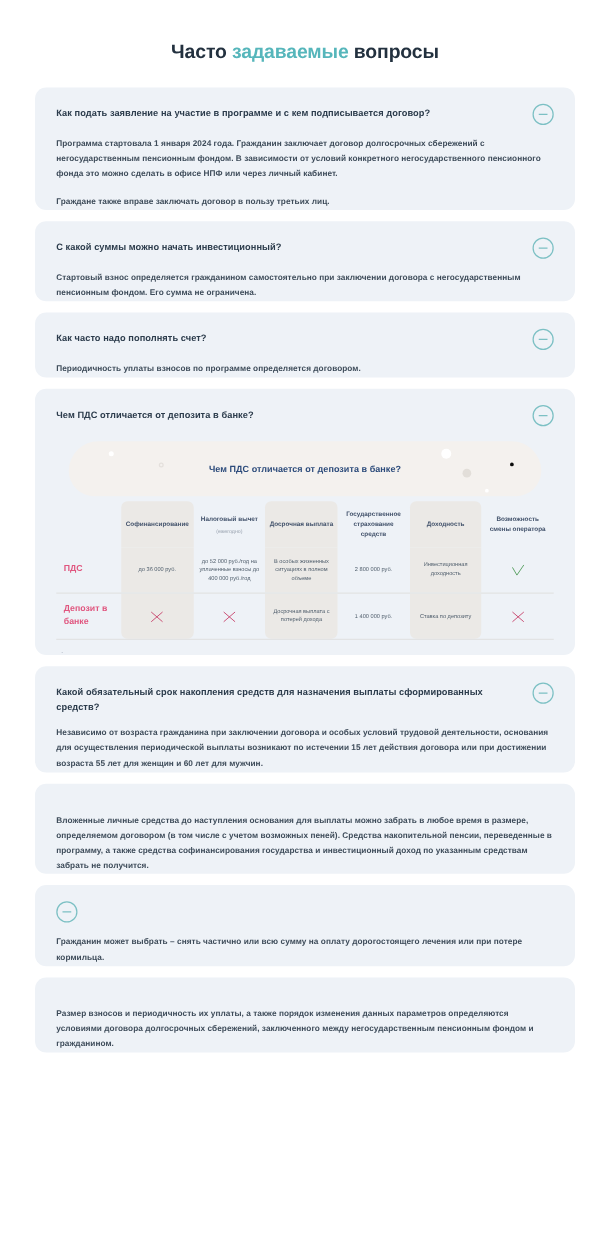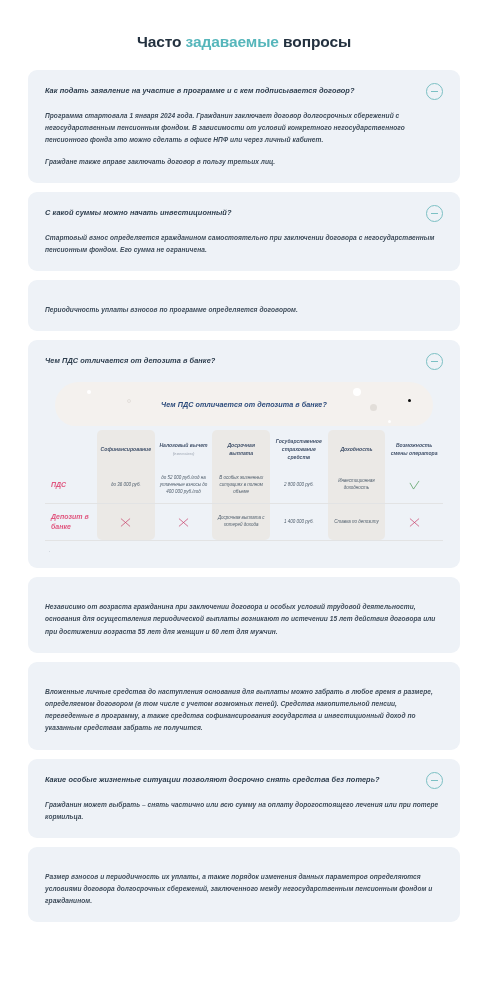--- a/index.html
+++ b/index.html
@@ -34,23 +34,22 @@
   .faq-list {
     display: flex;
     flex-direction: column;
     gap: 9px;
     padding: 0 28px;
   }
 
   .faq-item {
     background: #eef2f7;
     border-radius: 9px;
-    padding: 14px 17px 15px 17px;
+    padding: 14px 17px 0 17px;
     position: relative;
-    font-style: italic;
   }
 
   .faq-head {
     display: flex;
     align-items: flex-start;
     justify-content: space-between;
     gap: 12px;
   }
 
   .faq-question {
@@ -221,20 +220,26 @@
         <div class="toggle-btn">
             <span class="bar"></span>
           </div>
       </div>
       <div class="faq-body">
         <p class="faq-para">Стартовый взнос определяется гражданином самостоятельно при заключении договора с негосударственным пенсионным фондом. Его сумма не ограничена.</p>
       </div>
     </div>
 
     <div class="faq-item">
+      <div class="faq-head">
+        <div class="faq-question">Как часто надо пополнять счет?</div>
+        <div class="toggle-btn">
+            <span class="bar"></span>
+          </div>
+      </div>
       <div class="faq-body">
         <p class="faq-para">Периодичность уплаты взносов по программе определяется договором.</p>
       </div>
     </div>
 
     <div class="faq-item">
       <div class="faq-head">
         <div class="faq-question">Чем ПДС отличается от депозита в банке?</div>
         <div class="toggle-btn">
             <span class="bar"></span>
@@ -311,34 +316,39 @@
           </div>
 
           <div class="ct-divider"></div>
         </div>
 
         <div class="compare-footnote">.</div>
       </div>
     </div>
 
     <div class="faq-item">
+      <div class="faq-head">
+        <div class="faq-question">Какой обязательный срок накопления средств для назначения выплаты сформированных средств?</div>
+        <div class="toggle-btn">
+            <span class="bar"></span>
+          </div>
+      </div>
       <div class="faq-body">
         <p class="faq-para">Независимо от возраста гражданина при заключении договора и особых условий трудовой деятельности, основания для осуществления периодической выплаты возникают по истечении 15 лет действия договора или при достижении возраста 55 лет для женщин и 60 лет для мужчин.</p>
       </div>
     </div>
 
     <div class="faq-item">
       <div class="faq-body">
         <p class="faq-para">Вложенные личные средства до наступления основания для выплаты можно забрать в любое время в размере, определяемом договором (в том числе с учетом возможных пеней). Средства накопительной пенсии, переведенные в программу, а также средства софинансирования государства и инвестиционный доход по указанным средствам забрать не получится.</p>
       </div>
     </div>
 
     <div class="faq-item">
       <div class="faq-head">
-        <div class="faq-question">Какие особые жизненные ситуации позволяют досрочно снять средства без потерь?</div>
         <div class="toggle-btn">
             <span class="bar"></span>
           </div>
       </div>
       <div class="faq-body">
         <p class="faq-para">Гражданин может выбрать – снять частично или всю сумму на оплату дорогостоящего лечения или при потере кормильца.</p>
       </div>
     </div>
 
     <div class="faq-item">

